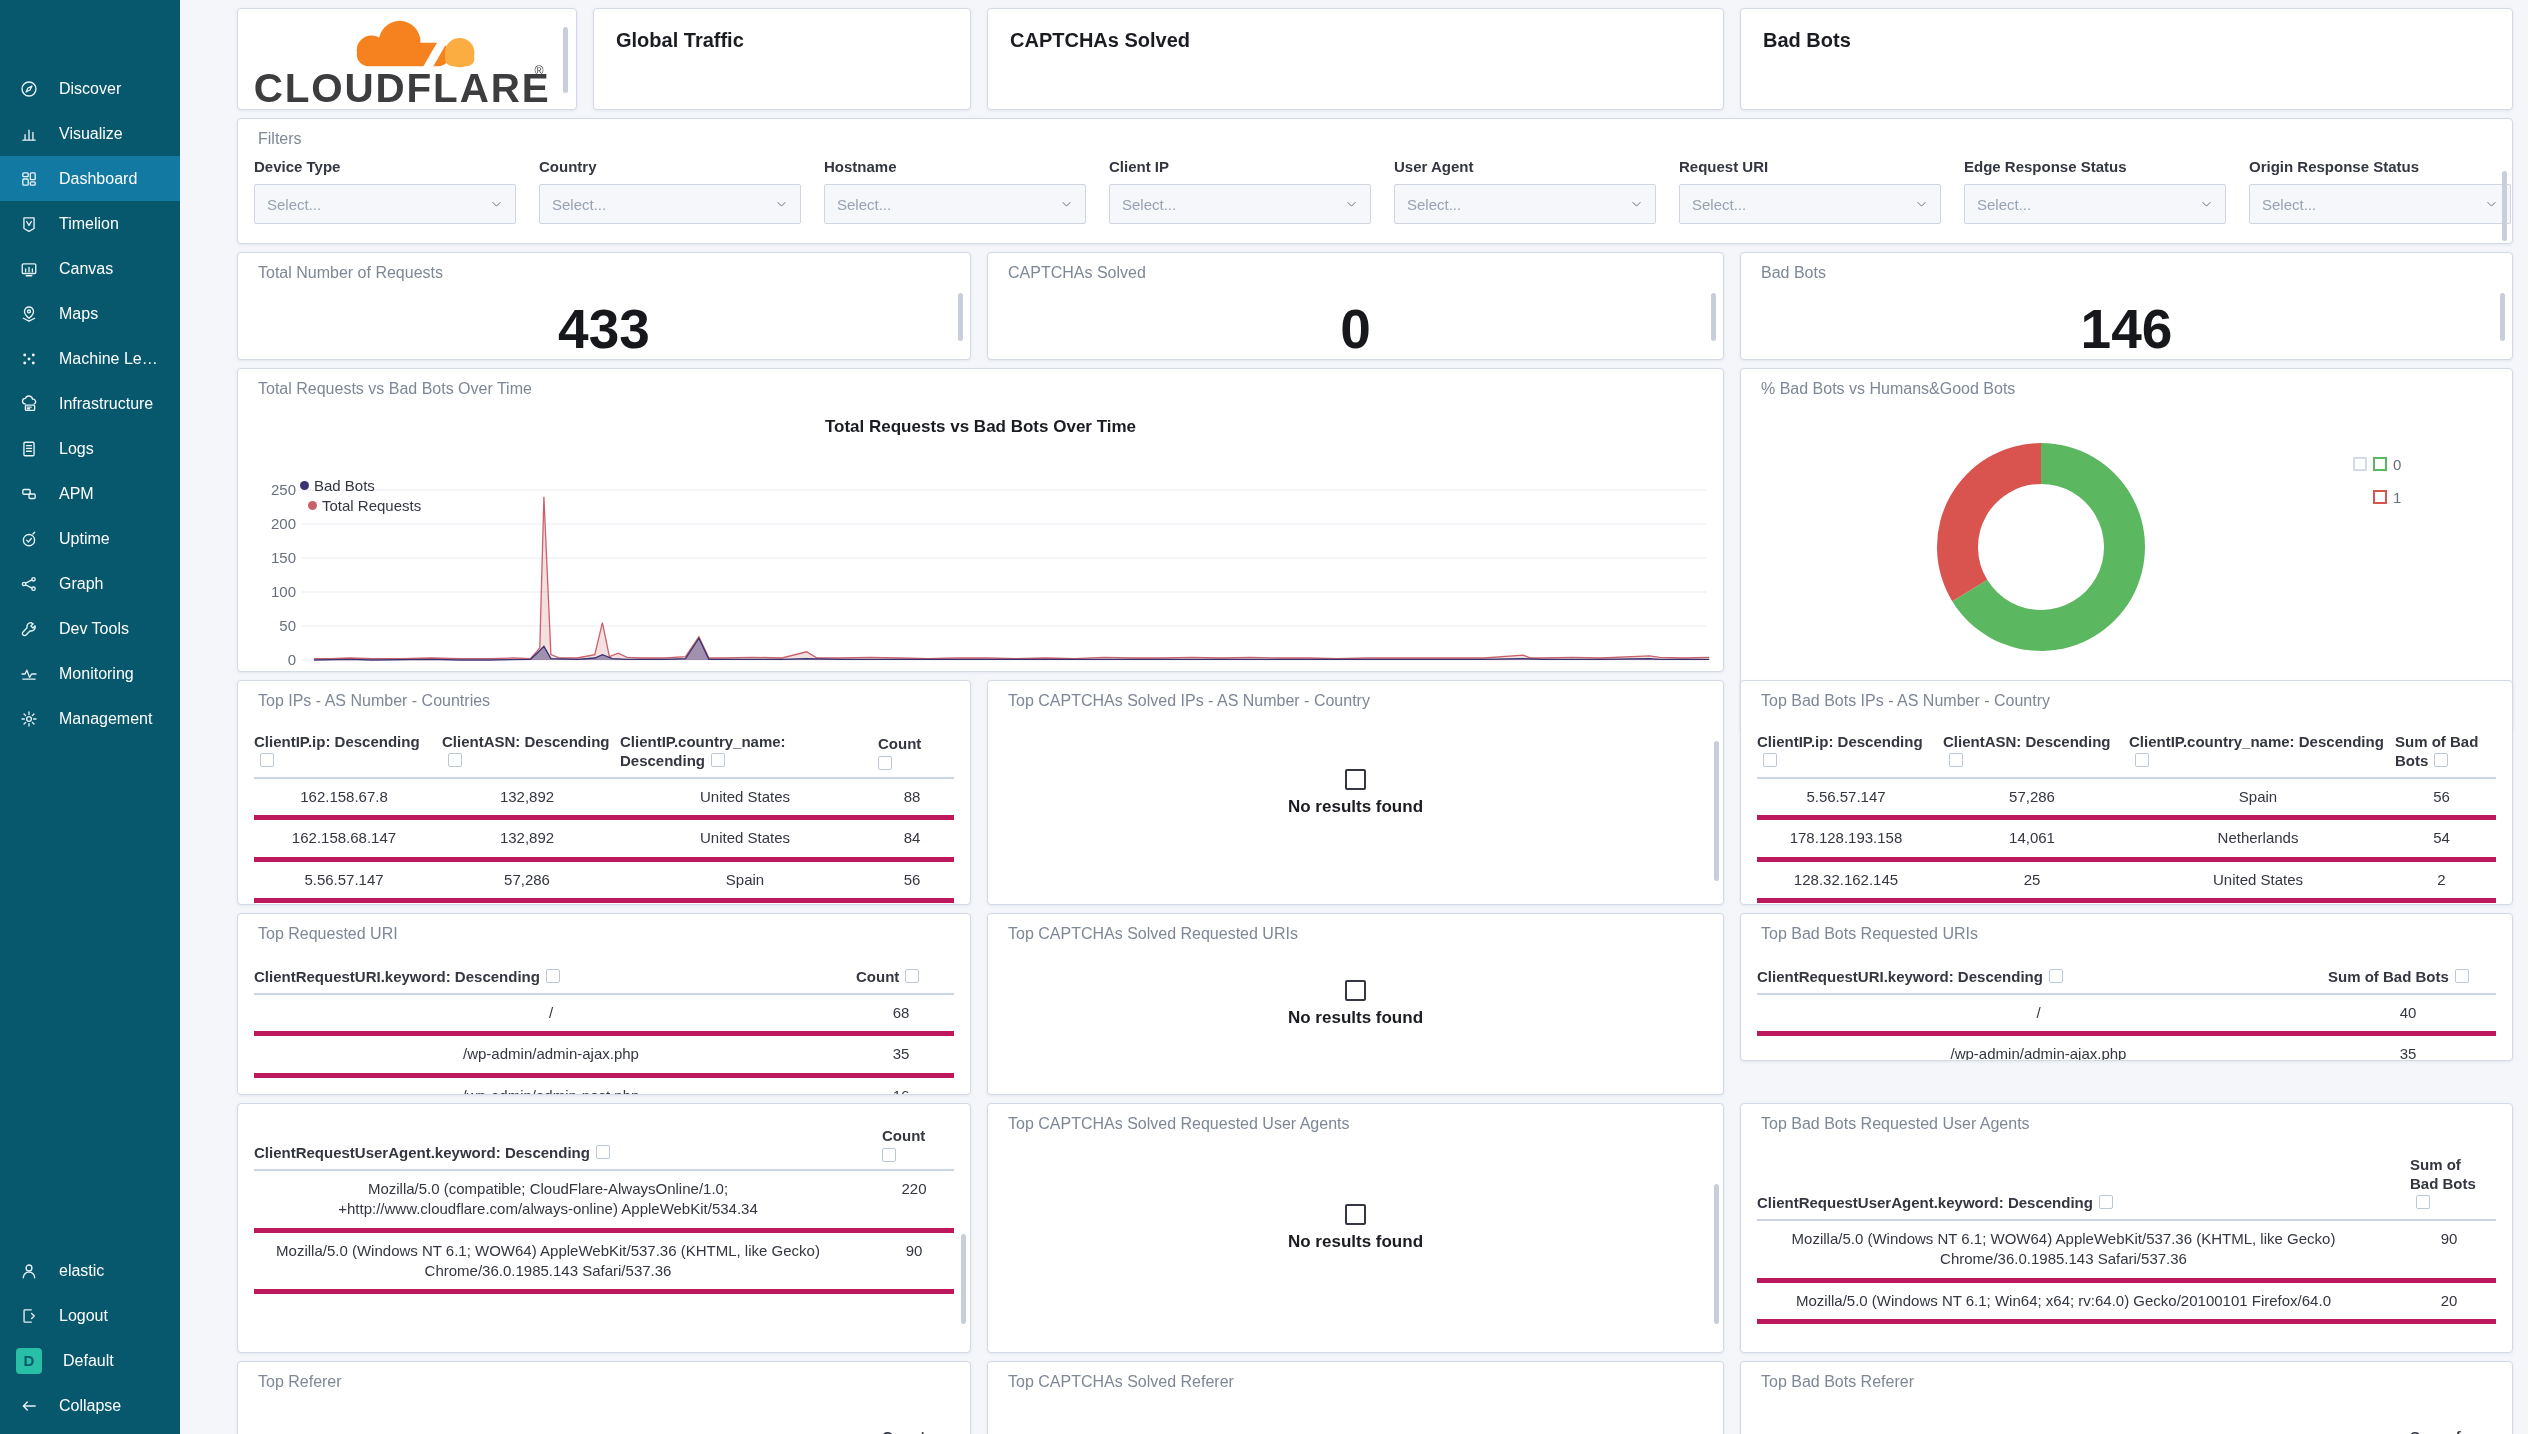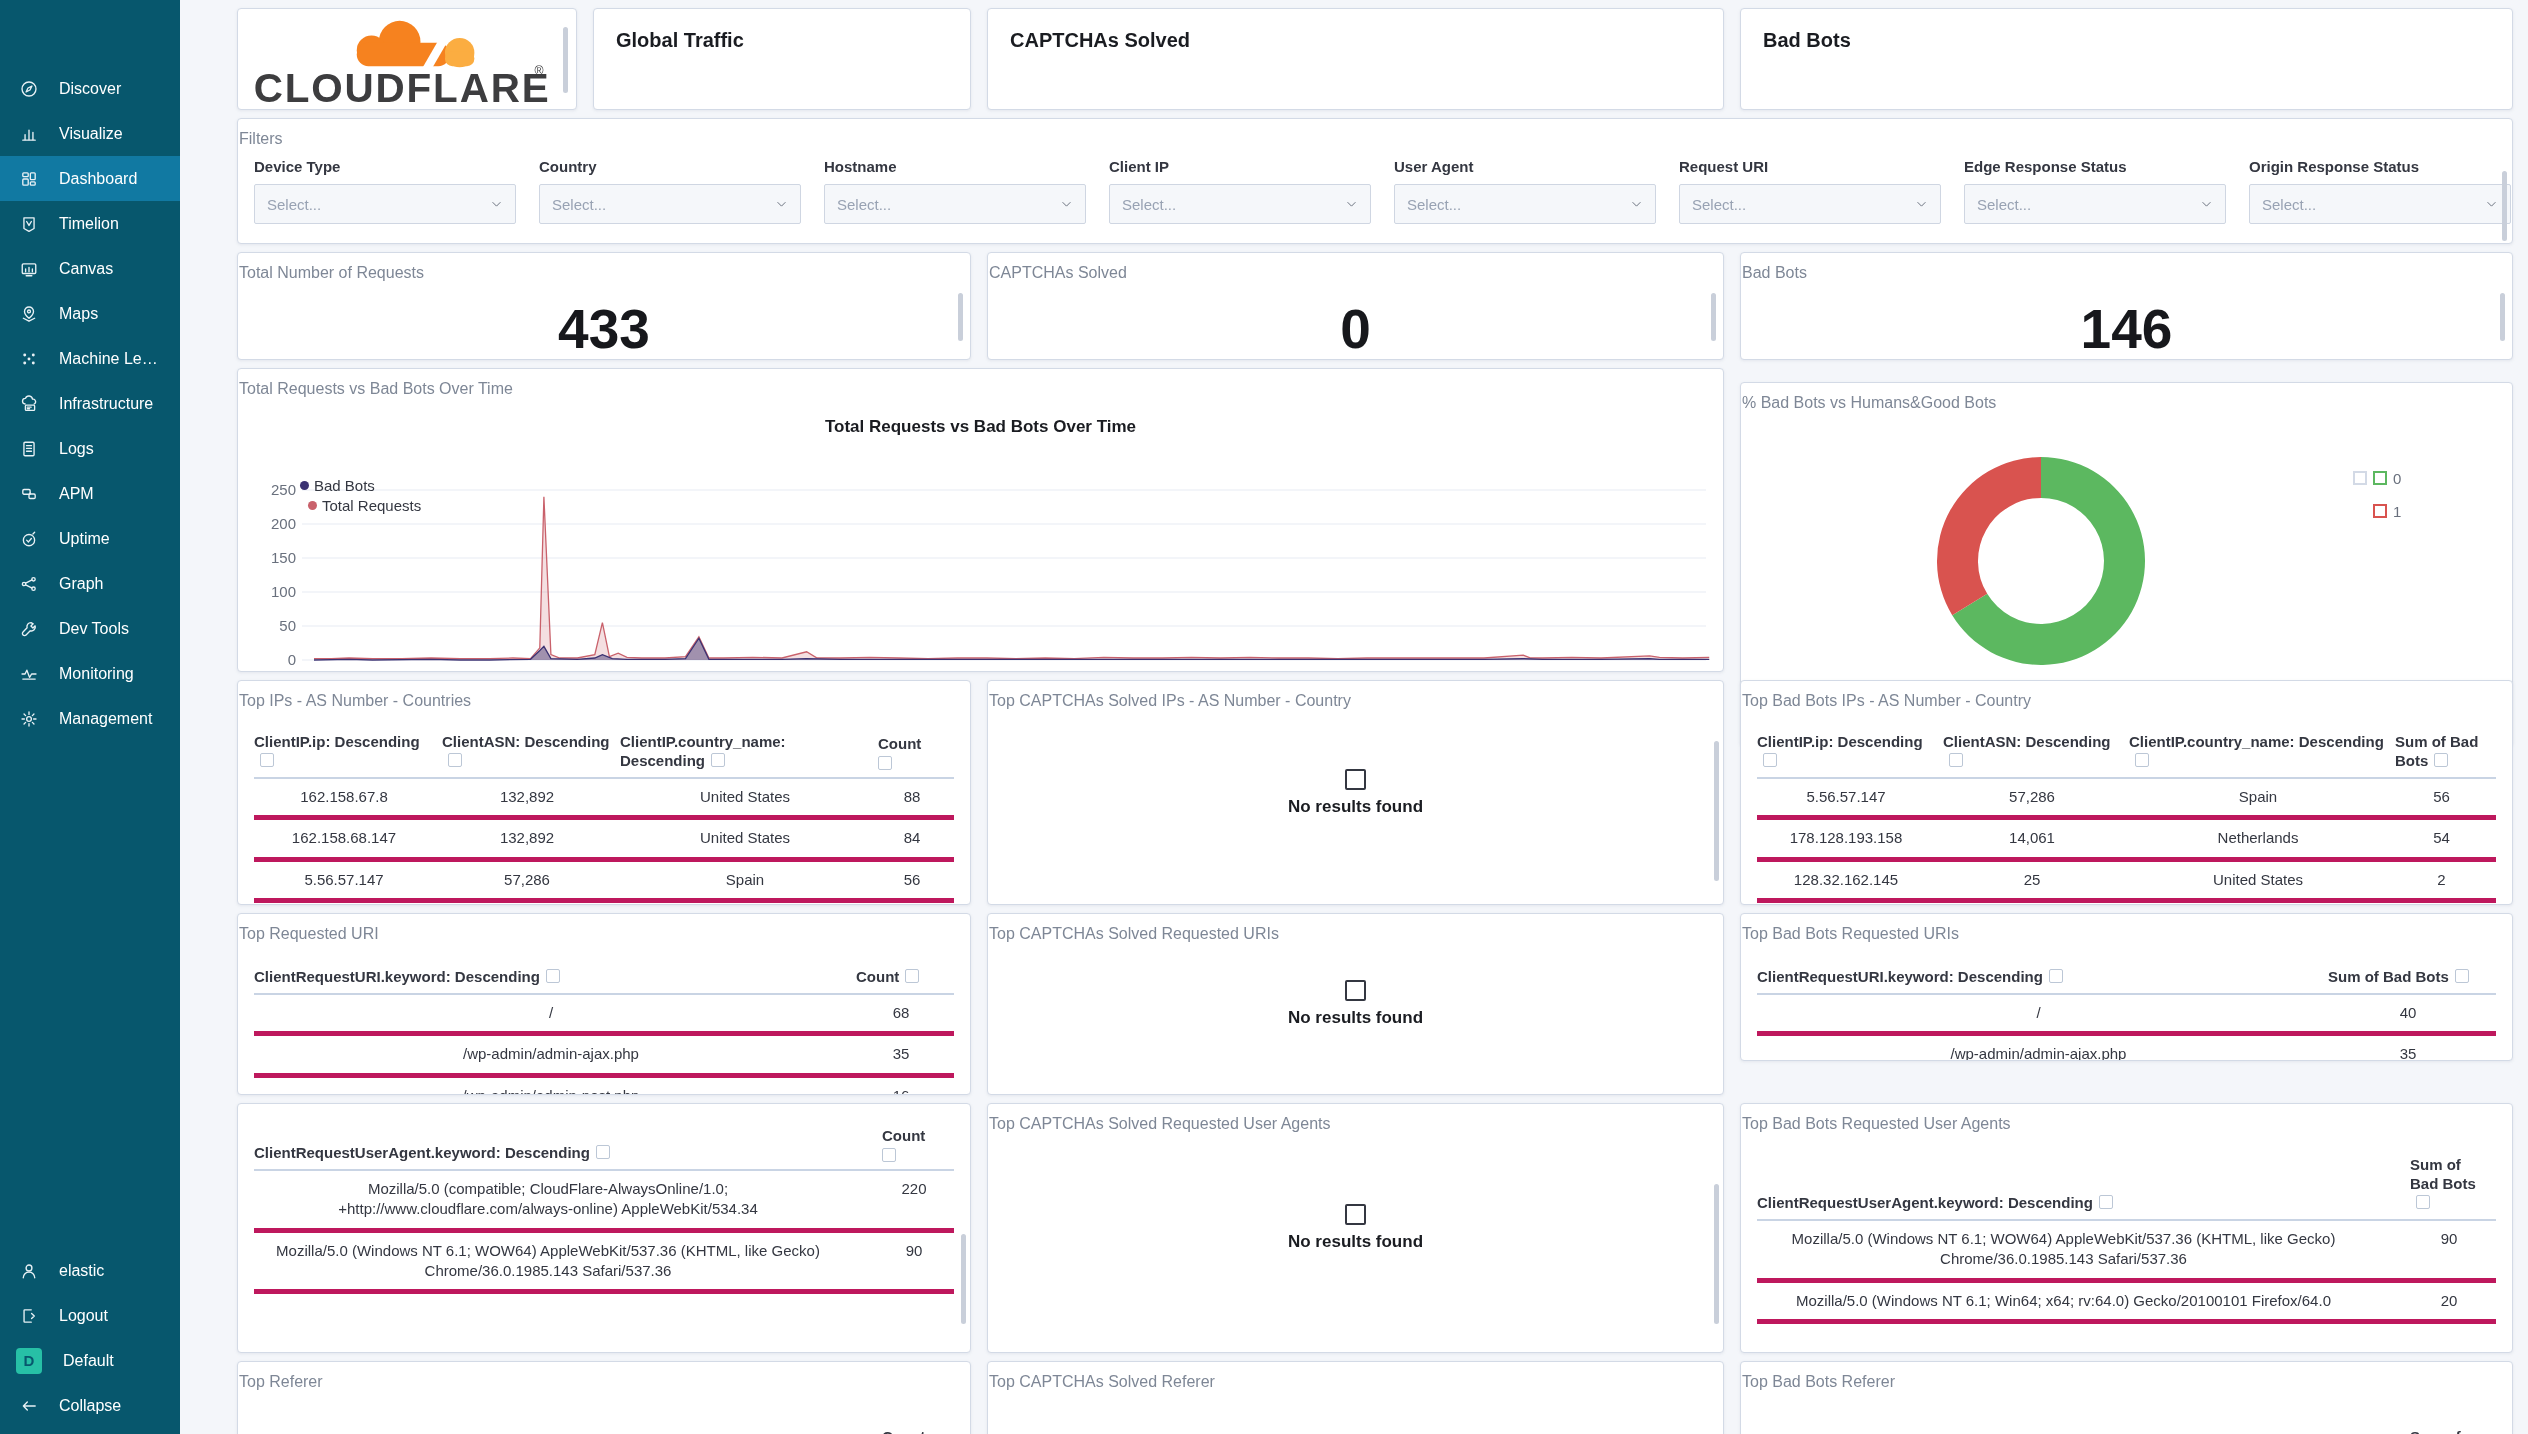--- a/index.html
+++ b/index.html
@@ -14,21 +14,21 @@
   .sb-item.active{background:#1179a2;}
   .sb-ic{width:18px;height:18px;flex:0 0 18px;color:#e8f1f5;display:inline-flex;}
   .sb-ic svg{width:18px;height:18px;}
   .space-badge{width:26px;height:26px;margin-left:-4px;border-radius:4px;background:#27c0a6;
     color:#07576d;font-weight:700;font-size:15px;display:flex;align-items:center;justify-content:center;flex:0 0 26px;}
 
   
   .main{position:absolute;left:180px;top:0;width:2348px;height:1434px;}
   .panel{position:absolute;background:#fff;border:1px solid #d3dae6;border-radius:4px;
     box-shadow:0 1px 3px rgba(137,148,166,.15);overflow:hidden;box-sizing:border-box;}
-  .ptitle{padding:11px 14px 0 1px;font-size:16px;color:#7e8796;white-space:nowrap;}
+  .ptitle{padding:11px 14px 0 20px;font-size:16px;color:#7e8796;white-space:nowrap;}
   .htitle{padding:20px 0 0 22px;font-size:20px;font-weight:700;color:#1a1c21;}
   .thumb{position:absolute;width:5px;background:#c9cfda;border-radius:3px;}
 
   
   .filters-row{display:flex;gap:23px;padding:10px 0 0 16px;}
   .f-field{width:262px;flex:0 0 262px;}
   .f-label{font-size:15px;font-weight:700;color:#343741;margin-bottom:9px;}
   .f-select{height:38px;background:#f5f7fa;border:1px solid #cfd6e2;border-radius:2px;
     display:flex;align-items:center;justify-content:space-between;padding:0 12px;cursor:pointer;}
   .f-ph{font-size:15px;color:#98a2b3;}
@@ -438,21 +438,21 @@
       <div class="cl-row">
           <span class="cl-dot" id="dot-0" style="background: rgb(59, 50, 114);"></span>
           <span>Bad Bots</span>
         </div>
       <div class="cl-row" style="margin-left:8px">
           <span class="cl-dot" id="dot-1" style="background: rgb(201, 97, 107);"></span>
           <span>Total Requests</span>
         </div>
     </div>
   </div>
-  <div class="panel" style="left:1560px;top:382px;width:773px;height:364px">
+  <div class="panel" style="left:1560px;top:368px;width:773px;height:364px">
     <div class="ptitle">% Bad Bots vs Humans&amp;Good Bots</div>
     <svg id="donut-svg" width="773" height="304" style="position:absolute;left:0;top:0">
         <path d="M300.00,74.00 A104 104 0 1 1 211.22,232.16 L246.22,210.81 A63 63 0 1 0 300.00,115.00 Z" fill="#5cb860"></path>
         <path d="M211.22,232.16 A104 104 0 0 1 300.00,74.00 L300.00,115.00 A63 63 0 0 0 246.22,210.81 Z" fill="#d9534f"></path>
       </svg>
     <div class="donut-legend">
       <div class="dl-row">
         <span class="dl-sq" style="border-color:#d3dae6"></span>
         <span class="dl-sq" id="dsq-0" style="border-color: rgb(92, 184, 96);"></span>
         <span>0</span>

